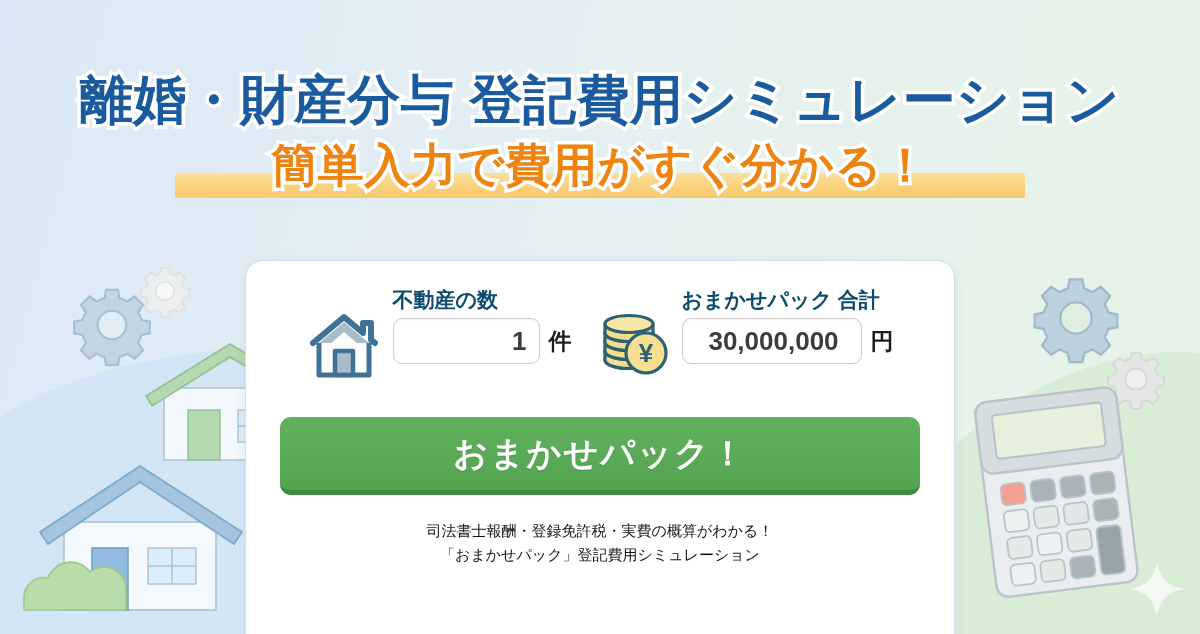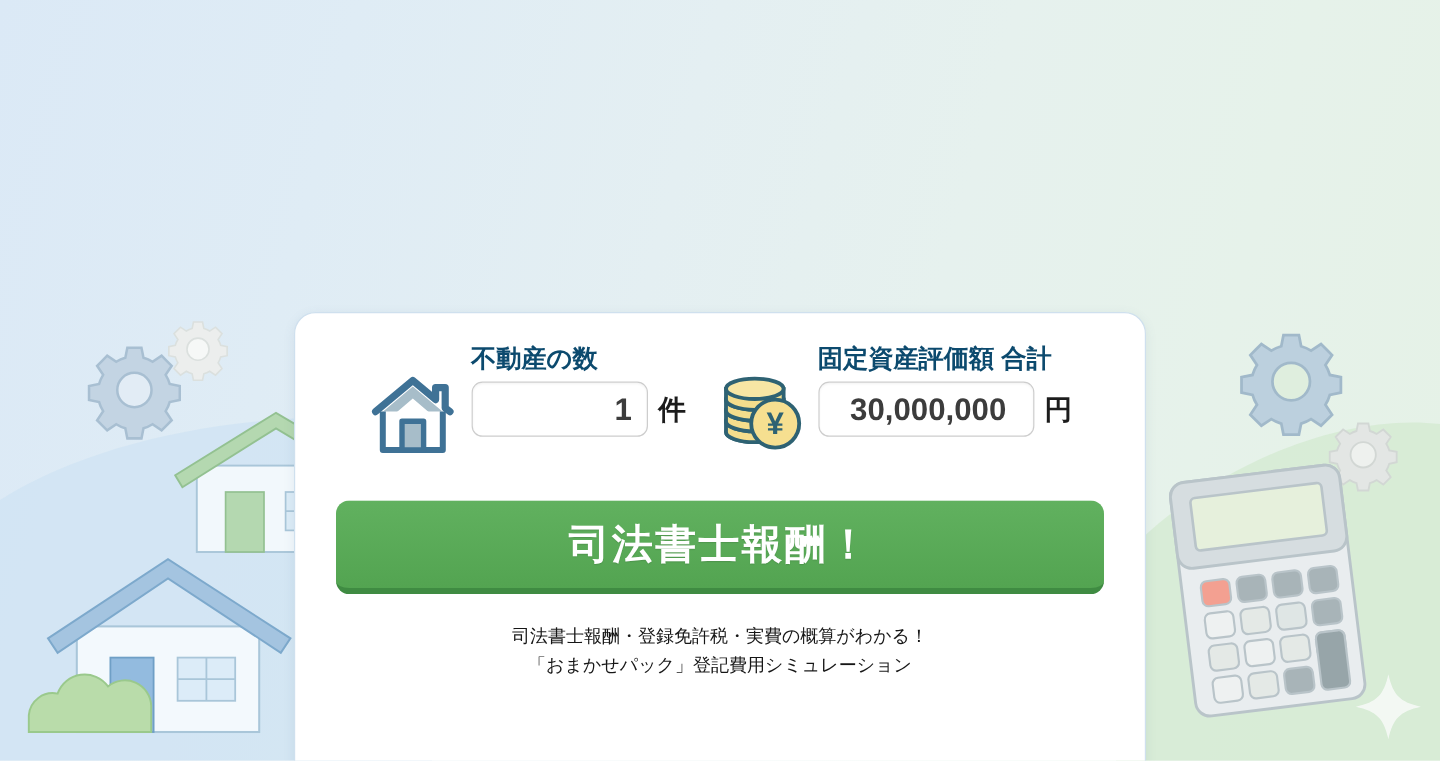--- a/index.html
+++ b/index.html
@@ -227,20 +227,27 @@
           <rect x="134" y="150" width="24" height="48" rx="5" fill="#97a5a9"></rect>
         </g>
       </g>
     </svg>
 
     <svg style="left:1128px; top:560px;" width="58" height="58" viewBox="0 0 60 60">
       <path d="M30 2 C34 20 40 26 58 30 C40 34 34 40 30 58 C26 40 20 34 2 30 C20 26 26 20 30 2 Z" fill="#f4f9f4" opacity="0.95"></path>
     </svg>
   </div>
 
+  <div class="headline-wrap">
+    <div class="title-main">離婚・財産分与 登記費用シミュレーション</div>
+    <div class="subtitle-row">
+      <div class="subtitle-hl"></div>
+      <div class="title-sub">簡単入力で費用がすぐ分かる！</div>
+    </div>
+  </div>
 
   <div class="card">
 
     <div class="fields-row">
 
       <div class="field-group">
         <svg width="74" height="76" viewBox="0 0 74 76" style="margin-top:18px;">
           <path d="M6 36 L37 10 L56 26 L56 16 L64 16 L64 33 L68 36" fill="none" stroke="#3f7296" stroke-width="6" stroke-linejoin="round" stroke-linecap="round"></path>
           <path d="M11 37 L37 15 L63 37 L58 43 L37 25 L16 43 Z" fill="#a7bdc9"></path>
           <path d="M12 36 L12 68 L62 68 L62 36" fill="#ffffff" stroke="#3f7296" stroke-width="5" stroke-linejoin="round"></path>
@@ -265,29 +272,29 @@
             <ellipse cx="31" cy="39" rx="24" ry="8.5" fill="#f7e6a4"></ellipse>
             <path d="M7 30 v9 a24 8.5 0 0 0 48 0 v-9 Z" fill="#f4dd8c"></path>
             <ellipse cx="31" cy="30" rx="24" ry="8.5" fill="#f7e6a4"></ellipse>
             <path d="M7 21 v9 a24 8.5 0 0 0 48 0 v-9 Z" fill="#f4dd8c"></path>
             <ellipse cx="31" cy="21" rx="24" ry="8.5" fill="#f7e6a4"></ellipse>
             <circle cx="48" cy="50" r="20" fill="#f6df90"></circle>
           </g>
           <text x="48" y="59" text-anchor="middle" font-family="'Liberation Sans',sans-serif" font-size="26" font-weight="700" fill="#2e6273">¥</text>
         </svg>
         <div class="field-body">
-          <div class="field-label">固定資産評価額 合計</div>
+          <div class="field-label">おまかせパック 合計</div>
           <div class="input-line">
             <input class="txt-input input-amount" type="text" value="30,000,000" style="">
             <span class="unit">円</span>
           </div>
         </div>
       </div>
     </div>
 
-    <button class="calc-button">司法書士報酬！</button>
+    <button class="calc-button">おまかせパック！</button>
 
     <div class="note">
       <div>司法書士報酬・登録免許税・実費の概算がわかる！</div>
       <div>「おまかせパック」登記費用シミュレーション</div>
     </div>
   </div>
 </div>
 
 </body></html>

